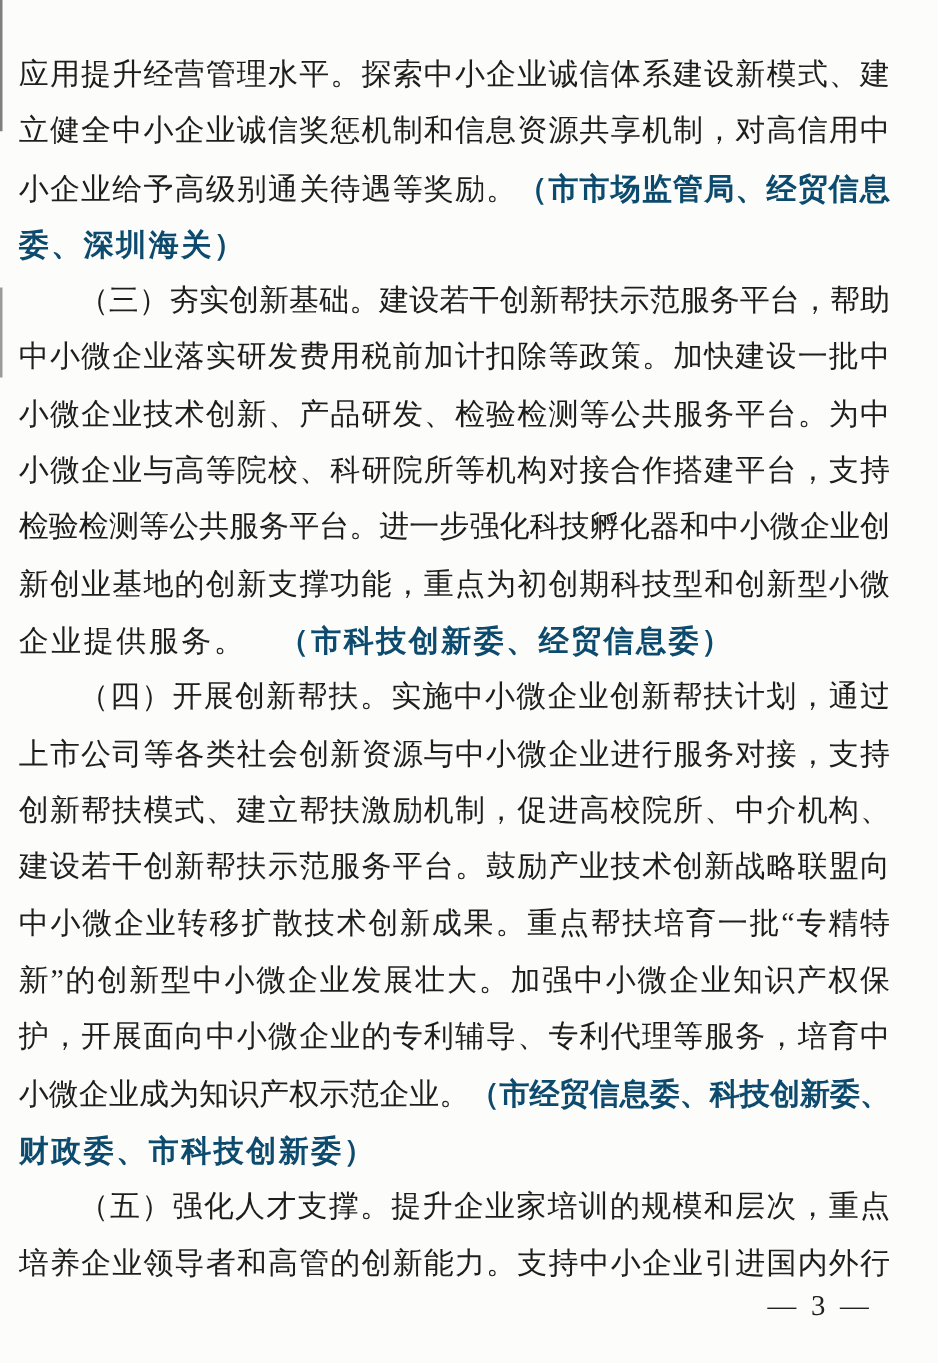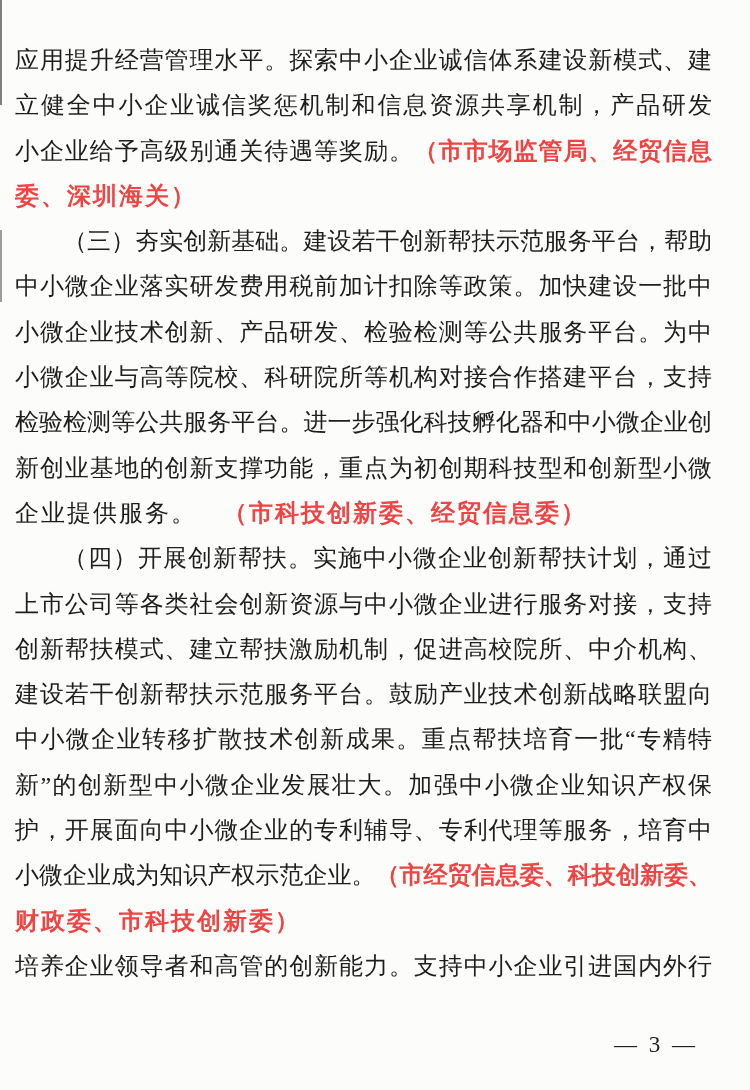--- a/index.html
+++ b/index.html
@@ -34,21 +34,21 @@
     text-align: center;
     text-align-last: left;
     letter-spacing: 2px;
   }
   .line.ind {
     padding-left: 48px;
   }
   .b {
     font-weight: 700;
     font-family: "DejaVu Sans", "Liberation Sans", sans-serif;
-    color: #ef4444;
+    color: #0c4a6e;
   }
   .pagenum {
     position: absolute;
     top: 1030px;
     right: 52px;
     height: 30px;
     line-height: 30px;
     font-size: 23px;
     letter-spacing: 3px;
     color: #222;
@@ -64,35 +64,36 @@
   .edge-artifact.seg2 { top: 230px; height: 72px; opacity: 0.5; }
 </style>
 </head>
 <body>
 
 <div class="edge-artifact seg1"></div>
 <div class="edge-artifact seg2"></div>
 
 <div class="doc">
   <div class="line"><span>应用提升经营管理水平。探索中小企业诚信体系建设新模式、建</span></div>
-  <div class="line"><span>立健全中小企业诚信奖惩机制和信息资源共享机制，产品研发</span></div>
+  <div class="line"><span>立健全中小企业诚信奖惩机制和信息资源共享机制，对高信用中</span></div>
   <div class="line"><span>小企业给予高级别通关待遇等奖励。</span><span class="b">（市市场监管局、经贸信息</span></div>
   <div class="line last"><span class="b">委、深圳海关）</span></div>
   <div class="line ind"><span>（三）夯实创新基础。建设若干创新帮扶示范服务平台，帮助</span></div>
   <div class="line"><span>中小微企业落实研发费用税前加计扣除等政策。加快建设一批中</span></div>
   <div class="line"><span>小微企业技术创新、产品研发、检验检测等公共服务平台。为中</span></div>
   <div class="line"><span>小微企业与高等院校、科研院所等机构对接合作搭建平台，支持</span></div>
   <div class="line"><span>检验检测等公共服务平台。进一步强化科技孵化器和中小微企业创</span></div>
   <div class="line"><span>新创业基地的创新支撑功能，重点为初创期科技型和创新型小微</span></div>
   <div class="line last"><span>企业提供服务。　</span><span class="b">（市科技创新委、经贸信息委）</span></div>
   <div class="line ind"><span>（四）开展创新帮扶。实施中小微企业创新帮扶计划，通过</span></div>
   <div class="line"><span>上市公司等各类社会创新资源与中小微企业进行服务对接，支持</span></div>
   <div class="line"><span>创新帮扶模式、建立帮扶激励机制，促进高校院所、中介机构、</span></div>
   <div class="line"><span>建设若干创新帮扶示范服务平台。鼓励产业技术创新战略联盟向</span></div>
   <div class="line"><span>中小微企业转移扩散技术创新成果。重点帮扶培育一批“专精特</span></div>
   <div class="line"><span>新”的创新型中小微企业发展壮大。加强中小微企业知识产权保</span></div>
   <div class="line"><span>护，开展面向中小微企业的专利辅导、专利代理等服务，培育中</span></div>
   <div class="line"><span>小微企业成为知识产权示范企业。</span><span class="b">（市经贸信息委、科技创新委、</span></div>
   <div class="line last"><span class="b">财政委、市科技创新委）</span></div>
+  <div class="line ind"><span>（五）强化人才支撑。提升企业家培训的规模和层次，重点</span></div>
   <div class="line"><span>培养企业领导者和高管的创新能力。支持中小企业引进国内外行</span></div>
 </div>
 
 <div class="pagenum">— 3 —</div>
 
 </body></html>

